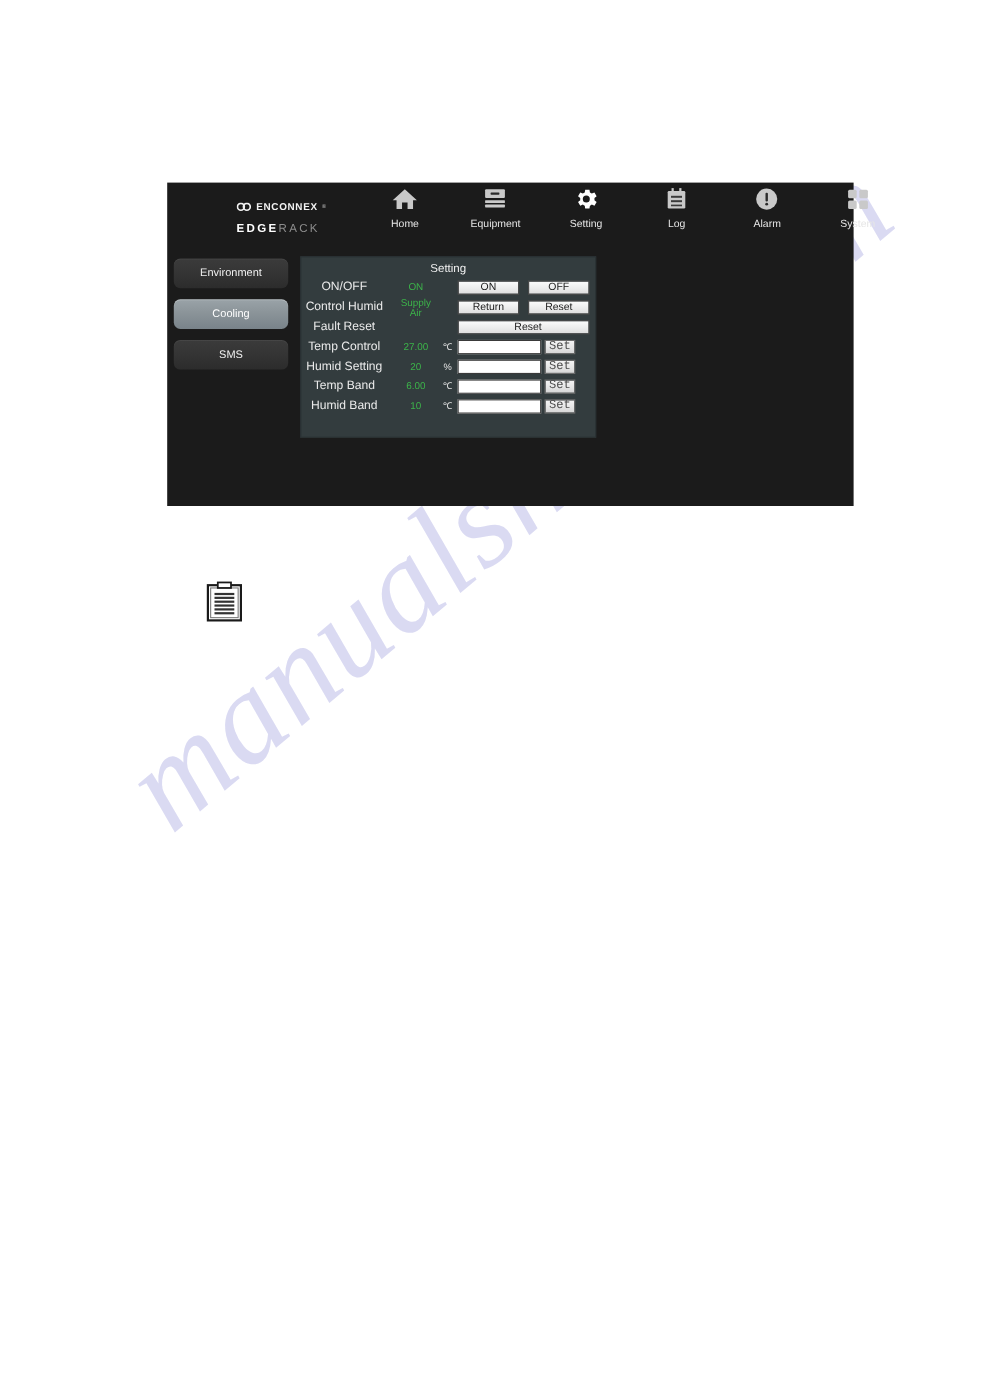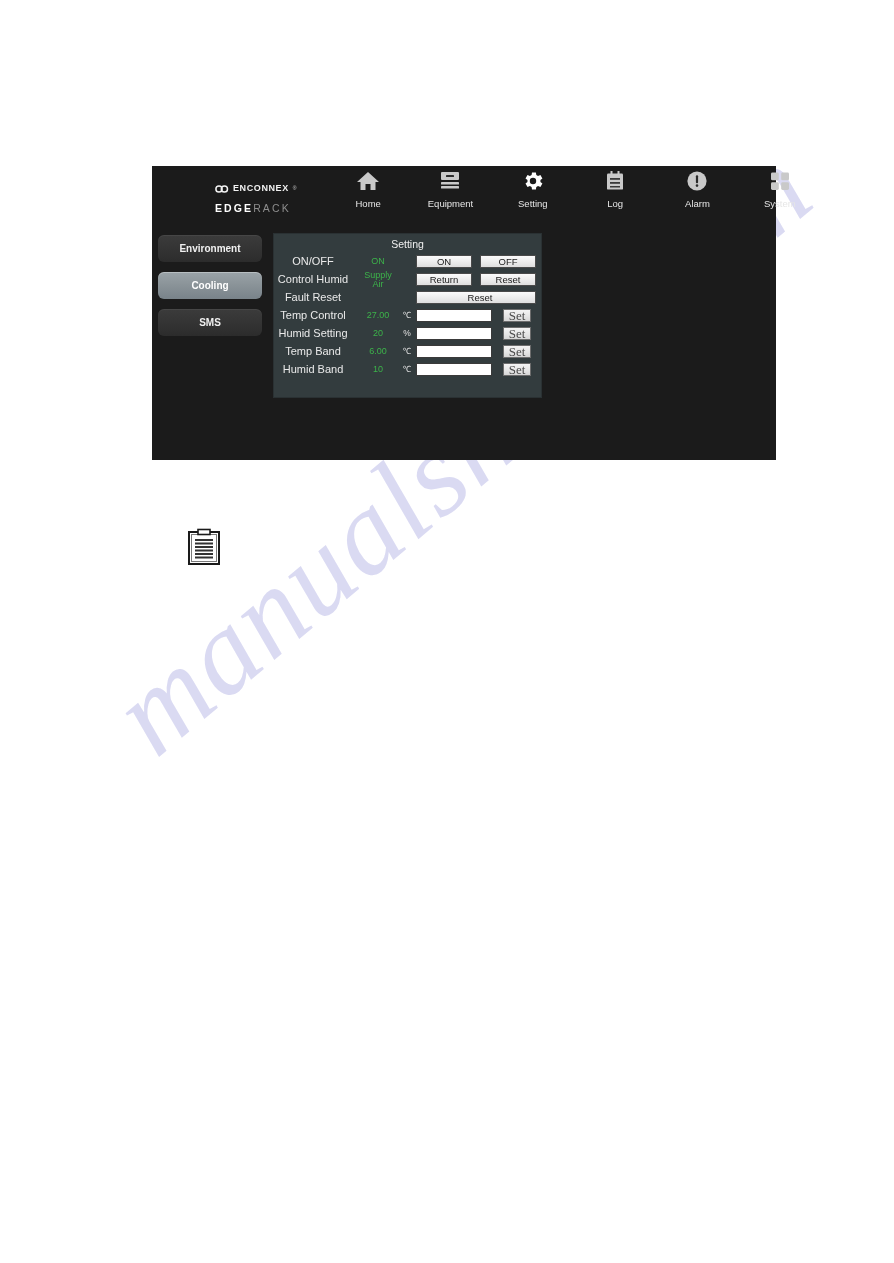--- a/index.html
+++ b/index.html
@@ -155,21 +155,20 @@
     border-radius: 6px;
     display: flex;
     align-items: center;
     justify-content: center;
     font-size: 10px;
     color: #f0f0f0;
     background: linear-gradient(180deg, #3b3b3b 0%, #343434 50%, #2c2c2c 100%);
     box-shadow: inset 0 1px 0 rgba(255,255,255,0.06);
     cursor: pointer;
     box-sizing: border-box;
-    font-weight: bold;
   }
   .sidebtn.active {
     background: linear-gradient(180deg, #9aa3a8 0%, #8b9499 45%, #79838a 100%);
     color: #ffffff;
     box-shadow: inset 0 1px 0 rgba(255,255,255,0.3);
   }
 
   
   .panel {
     position: absolute;
@@ -254,30 +253,30 @@
     width: 76px;
     height: 13px;
     background: #ffffff;
     border: 1px solid #3a3a3a;
     box-sizing: border-box;
     cursor: text;
   }
   .btn-set {
     width: 28px;
     height: 13px;
-    margin-left: 11px;
+    margin-left: 3px;
     background: linear-gradient(180deg, #f4f4f4 0%, #e4e4e4 60%, #d6d6d6 100%);
     border: 1px solid #6d6d6d;
     color: #4c4c4c;
-    font-size: 13px;
+    font-size: 11px;
     line-height: 11px;
     text-align: center;
     box-sizing: border-box;
     cursor: pointer;
-    font-family: Liberation Serif, serif;
+    font-family: Liberation Mono, monospace;
     padding: 0;
   }
 
   
   #doc-icon {
     position: absolute;
     left: 186px;
     top: 527px;
     width: 36px;
     height: 40px;

